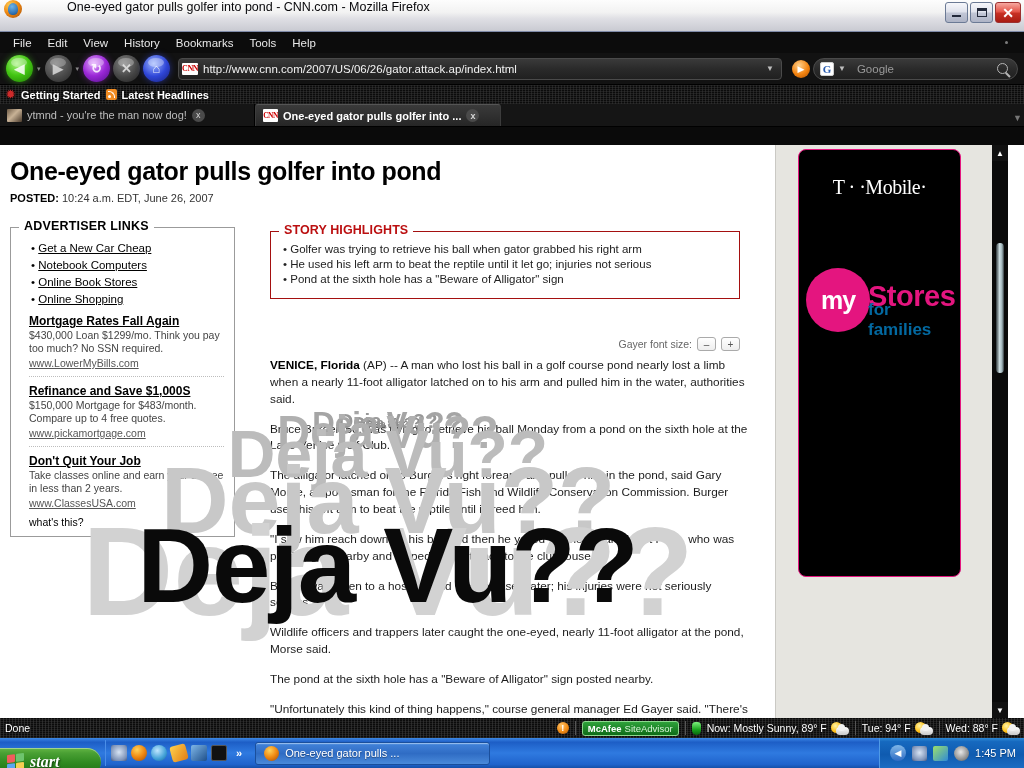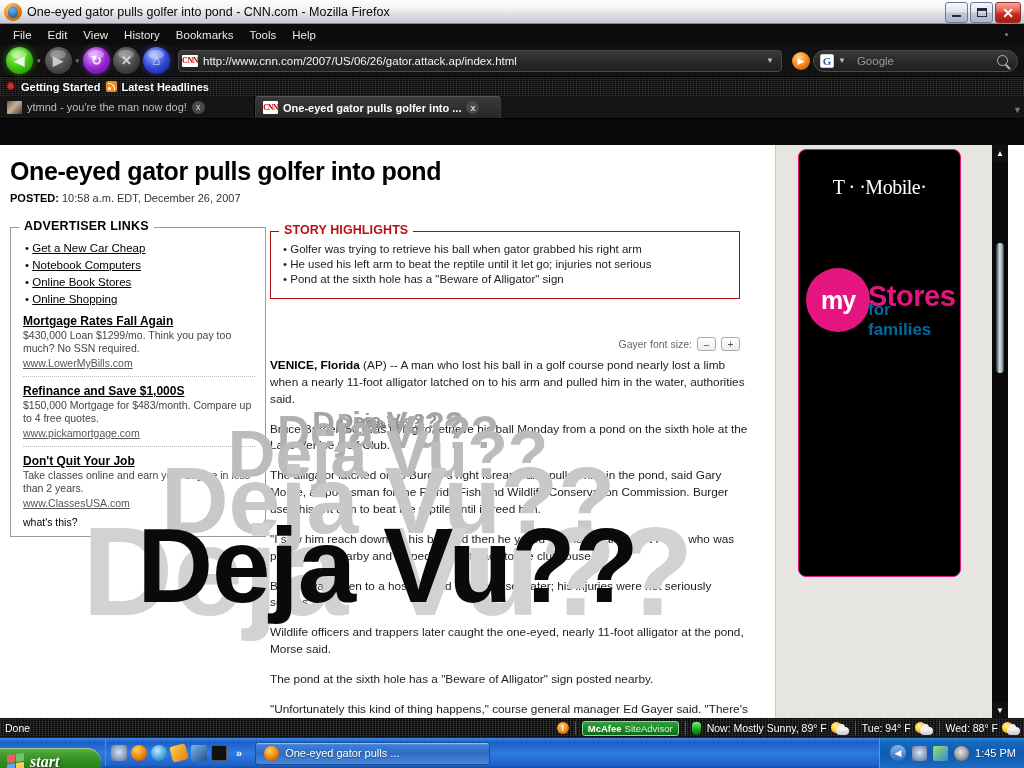--- a/index.html
+++ b/index.html
@@ -13,24 +13,24 @@
   
   #window {
     position: absolute; left: 0; top: 0;
     width: 1024px; height: 738px;
     background: #0a0a0a;
   }
 
   
   #titlebar {
     position: relative;
-    height: 24px;
+    height: 32px;
     background: linear-gradient(to bottom, #fdfdfd 0%, #f2f2f2 40%, #dfdfe4 60%, #c9cad2 100%);
     border-bottom: 1px solid #7f8ba8;
-    display: flex; align-items: center;
+    display: flex; align-items: flex-start; gap: 40px;
   }
   #titlebar .tb-icon {
     width: 18px; height: 18px; margin-left: 4px; margin-right: 5px;
     border-radius: 50%;
     background: radial-gradient(circle at 35% 30%, #ffd25a 0%, #f08a13 45%, #a14a06 100%);
     position: relative; flex: none;
   }
   #titlebar .tb-icon:after {
     content: ""; position: absolute; left: 4px; top: 3px;
     width: 10px; height: 12px; border-radius: 50% 50% 40% 40%;
@@ -180,22 +180,22 @@
 
   h1#headline {
     font-size: 25px; font-weight: bold; color: #000; letter-spacing: -0.4px;
     margin: 4px 0 6px 2px;
   }
   #posted { font-size: 11px; color: #333; margin: 0 0 12px 2px; }
   #posted b { color: #000; }
 
   
   #adv-box {
-    position: absolute; left: 10px; top: 82px; width: 256px;
-    border: 1px solid #9b9b9b; padding: 10px 10px 8px 12px;
+    position: absolute; left: 10px; top: 82px; width: 225px;
+    border: 1px solid #9b9b9b; padding: 10px 10px 8px 18px;
   }
   #adv-title {
     position: absolute; left: 8px; top: -9px; background: #fff; padding: 0 5px;
     font-size: 12.5px; font-weight: bold; color: #000; letter-spacing: 0.2px;
   }
   #adv-box ul { list-style: none; margin: 4px 0 9px 2px; }
   #adv-box ul li { font-size: 11.5px; margin-bottom: 5px; color: #000; }
   #adv-box ul li a { color: #000; text-decoration: underline; }
   .adv-item { margin-bottom: 7px; }
   .adv-item h3 { font-size: 12px; font-weight: bold; color: #000; text-decoration: underline;
@@ -480,21 +480,21 @@
     <div class="tabscroll">▼</div>
   </div>
 
   <div id="viewport">
     <div id="page">
       <div id="page-inner">
 
         <h1 id="headline">One-eyed gator pulls golfer into pond</h1>
         <div id="posted">
           <b>POSTED:</b>
-          <span>10:58 a.m. EDT, December 26, 2007</span>
+          <span>10:24 a.m. EDT, June 26, 2007</span>
         </div>
 
         <div id="adv-box">
           <div id="adv-title">ADVERTISER LINKS</div>
           <ul>
             <li>• <a href="#">Get a New Car Cheap</a></li>
             <li>• <a href="#">Notebook Computers</a></li>
             <li>• <a href="#">Online Book Stores</a></li>
             <li>• <a href="#">Online Shopping</a></li>
           </ul>

